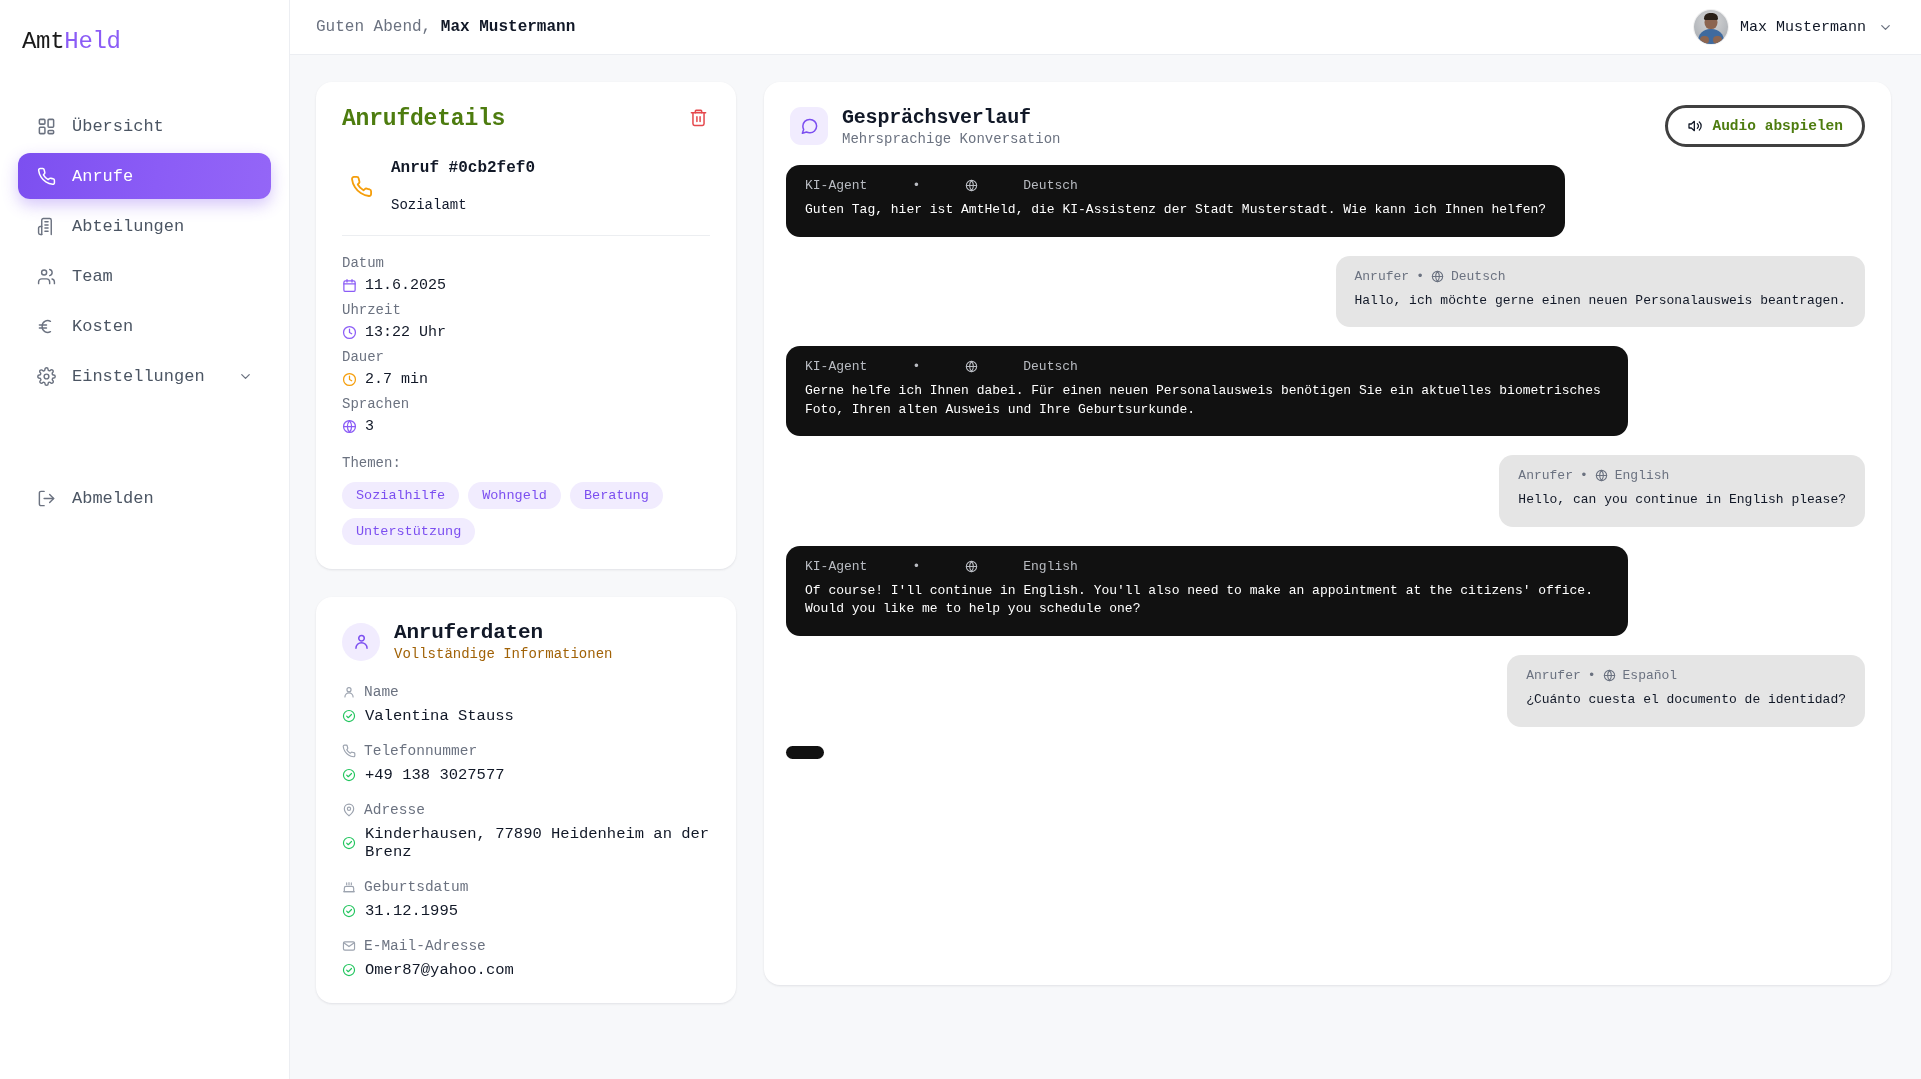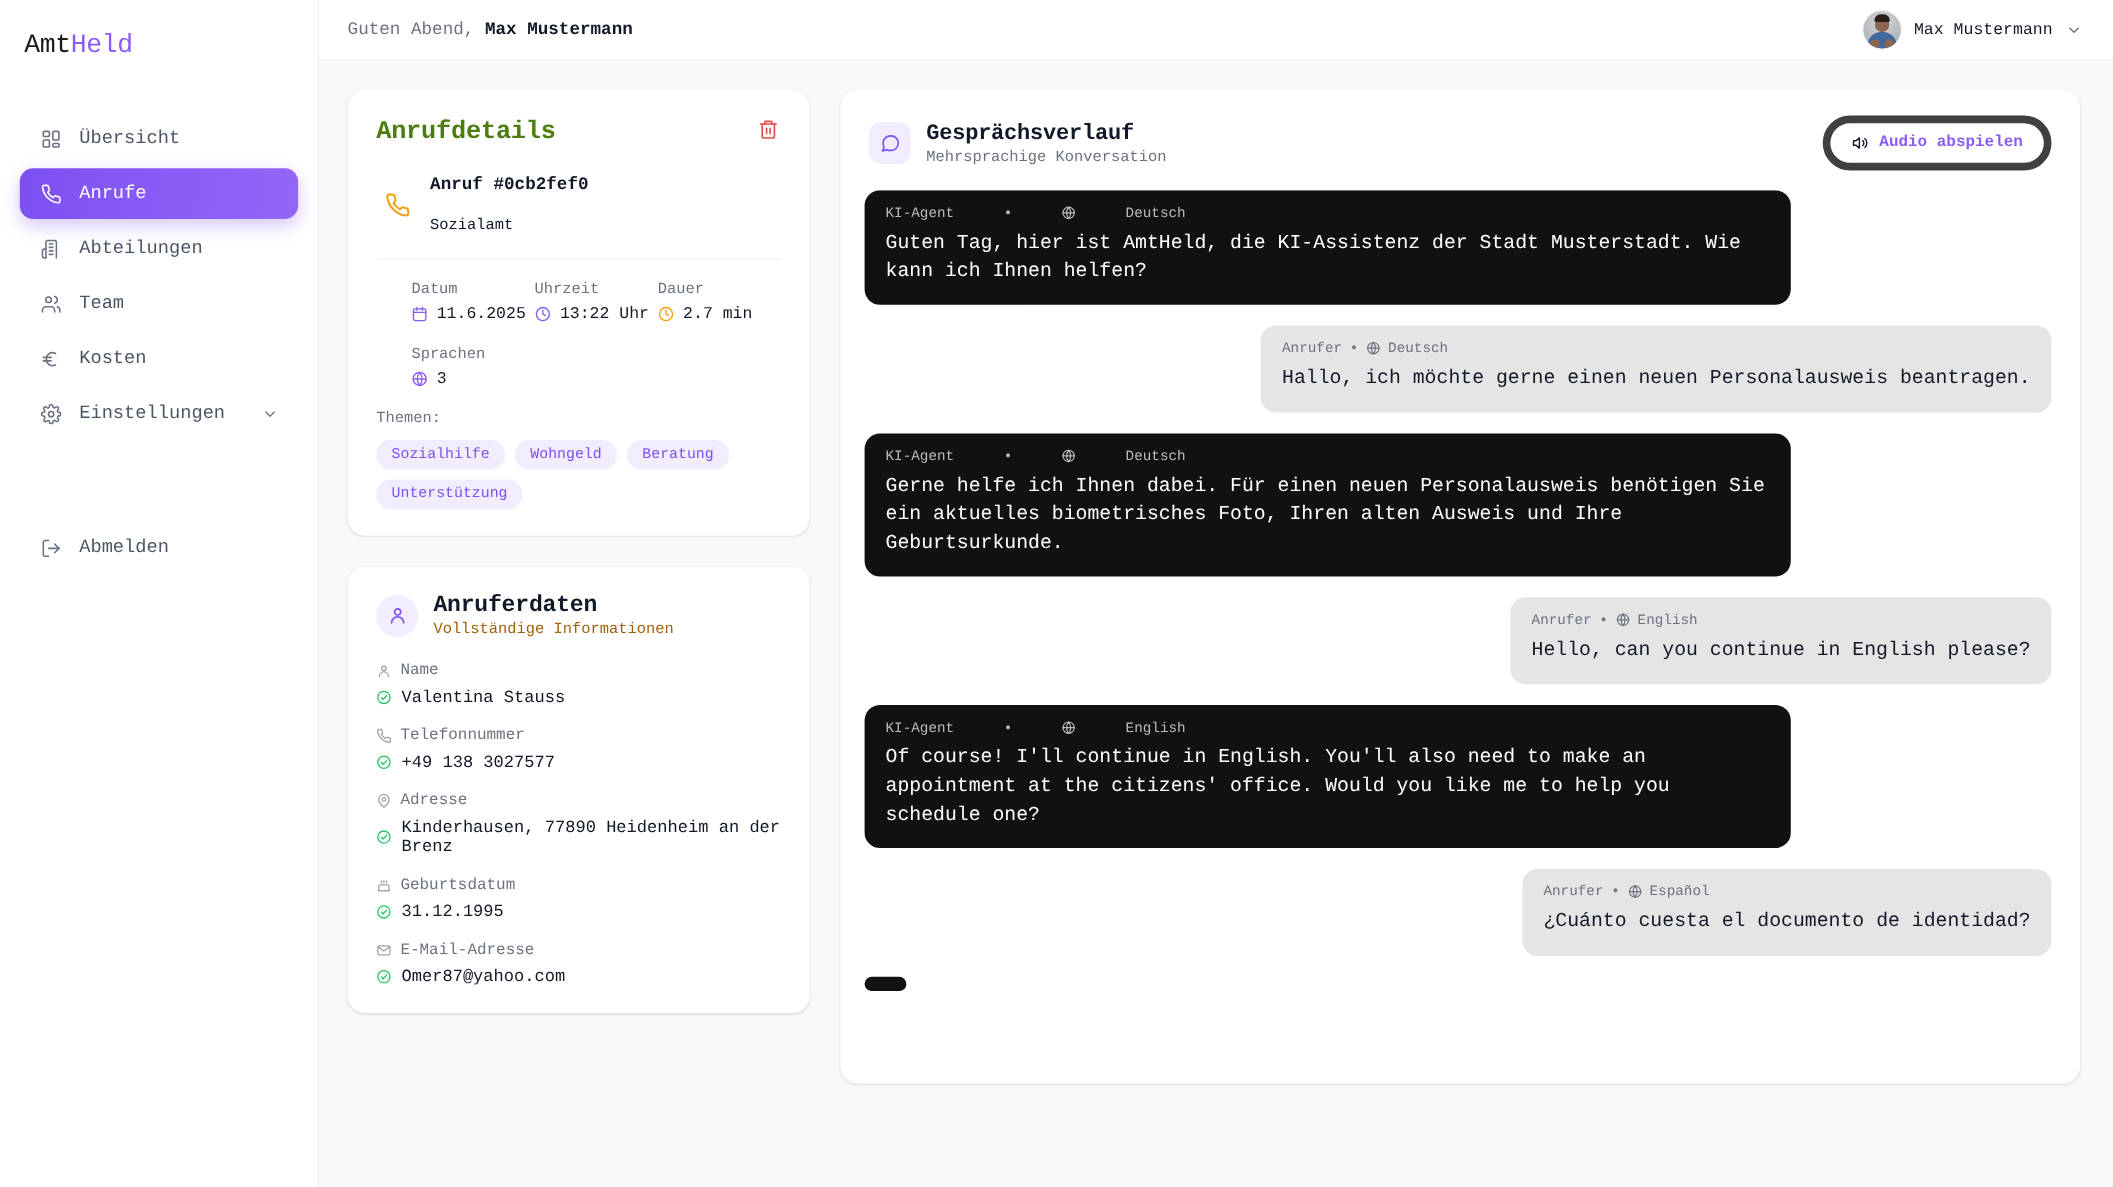--- a/index.html
+++ b/index.html
@@ -73,21 +73,21 @@
   }
 
   
   .card-head{display:flex;align-items:flex-start;}
   .card-title{font-size:23px;font-weight:700;letter-spacing:-.2px;color:#4d7c0f;}
   .trash-btn{margin-left:auto;background:none;border:none;cursor:pointer;padding:2px;line-height:0;}
   .call-row{display:flex;align-items:center;gap:18px;margin-top:27px;padding-left:8px;}
   .call-main{font-size:16px;font-weight:700;color:#111827;}
   .call-sub{font-size:14px;color:#0f172a;margin-top:20px;}
   .divider{height:1px;background:#eceef1;margin:22px 0 0;}
-  .grid2{display:grid;grid-template-columns:1fr 1fr 1fr;row-gap:20px;margin-top:19px;margin-left:32px;}
+  .grid2{display:grid;grid-template-columns:1fr;row-gap:8px;margin-top:19px;}
   .fld-label{font-size:14px;color:#6b7280;margin-bottom:6px;}
   .fld-val{display:flex;align-items:center;gap:8px;font-size:15px;color:#111827;}
   .themen-label{font-size:14px;color:#6b7280;margin-top:20px;}
   .tags{display:flex;flex-wrap:wrap;gap:9px;margin-top:11px;}
   .tag{
     background:#f1ecfe;color:#7c4ff0;font-size:13.5px;border-radius:999px;
     padding:6px 14px;white-space:nowrap;
   }
 
   
@@ -110,36 +110,36 @@
   }
   .chat-head{display:flex;align-items:center;padding:23px 26px 18px 26px;flex:0 0 auto;}
   .chat-badge{
     width:38px;height:38px;border-radius:11px;background:#f1ecfe;
     display:flex;align-items:center;justify-content:center;flex:0 0 38px;margin-right:14px;
   }
   .chat-title{font-size:20px;font-weight:700;letter-spacing:-.2px;}
   .chat-sub{font-size:14px;color:#6b7280;margin-top:2px;}
   .audio-btn{
     margin-left:auto;display:flex;align-items:center;gap:9px;
-    border:7px solid #404040;background:#fff;border-radius:999px;
-    padding:10px 19px;font-size:14.5px;font-weight:700;color:#8b5cf6;cursor:pointer;
+    border:3px solid #404040;background:#fff;border-radius:999px;
+    padding:10px 19px;font-size:14.5px;font-weight:700;color:#4d7c0f;cursor:pointer;
     font-family:inherit;
   }
   .msgs{flex:1;overflow:hidden;padding:0 26px 0 22px;display:flex;flex-direction:column;gap:19px;}
   .msg{display:flex;}
   .msg.agent{justify-content:flex-start;}
   .msg.caller{justify-content:flex-end;}
   .bubble{max-width:78%;border-radius:14px;padding:13px 19px 17px 19px;}
   .msg.agent .bubble{background:#111111;color:#ffffff;}
   .msg.caller .bubble{background:#e5e5e5;color:#111827;}
   .meta{font-size:13px;display:flex;align-items:center;gap:7px;margin-bottom:8px;}
   .msg.agent .meta{color:#b9bcc2;gap:45px;}
   .msg.caller .meta{color:#6b7280;}
   .meta .dot{font-size:13px;line-height:1;}
-  .btext{font-size:18px;line-height:1.43;}
+  .btext{font-size:13px;line-height:1.43;}
   .msg.partial .bubble{padding-bottom:0;height:10px;overflow:hidden;}
 </style>
 </head>
 <body>
 
 <div class="app">
 
   <aside class="sidebar">
     <div class="brand">
       <span class="b1">Amt</span><span class="b2">Held</span>

